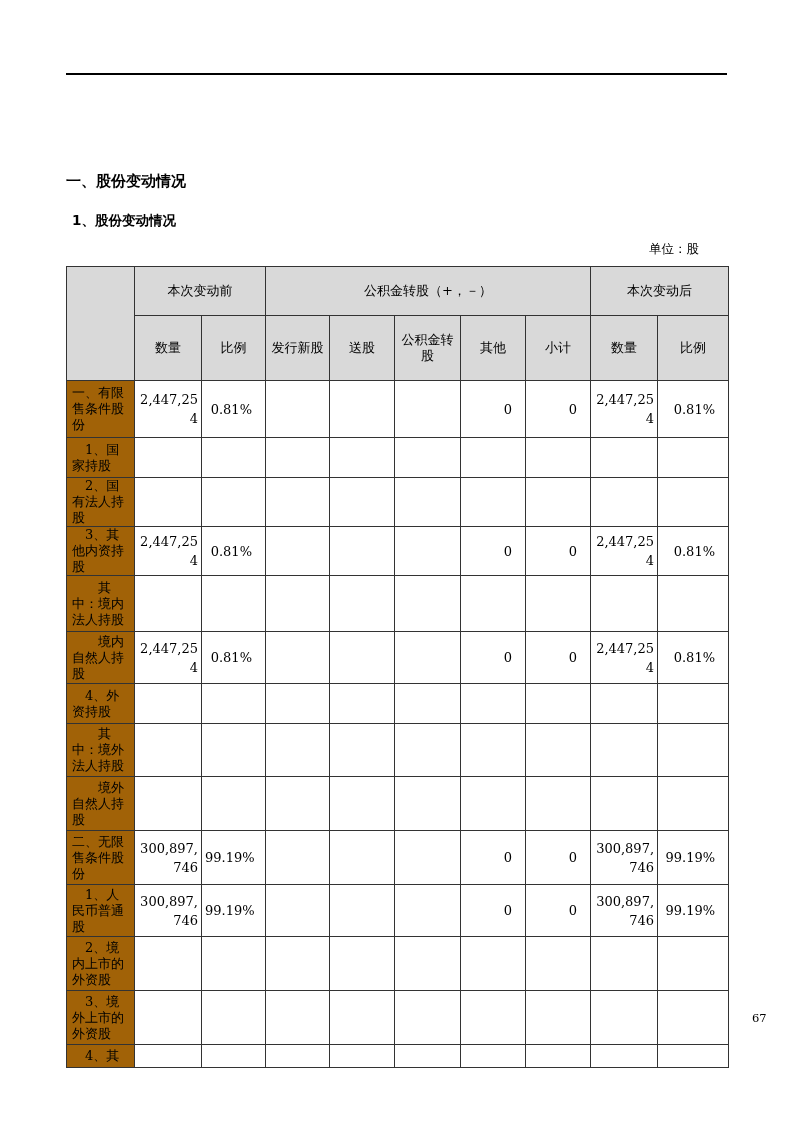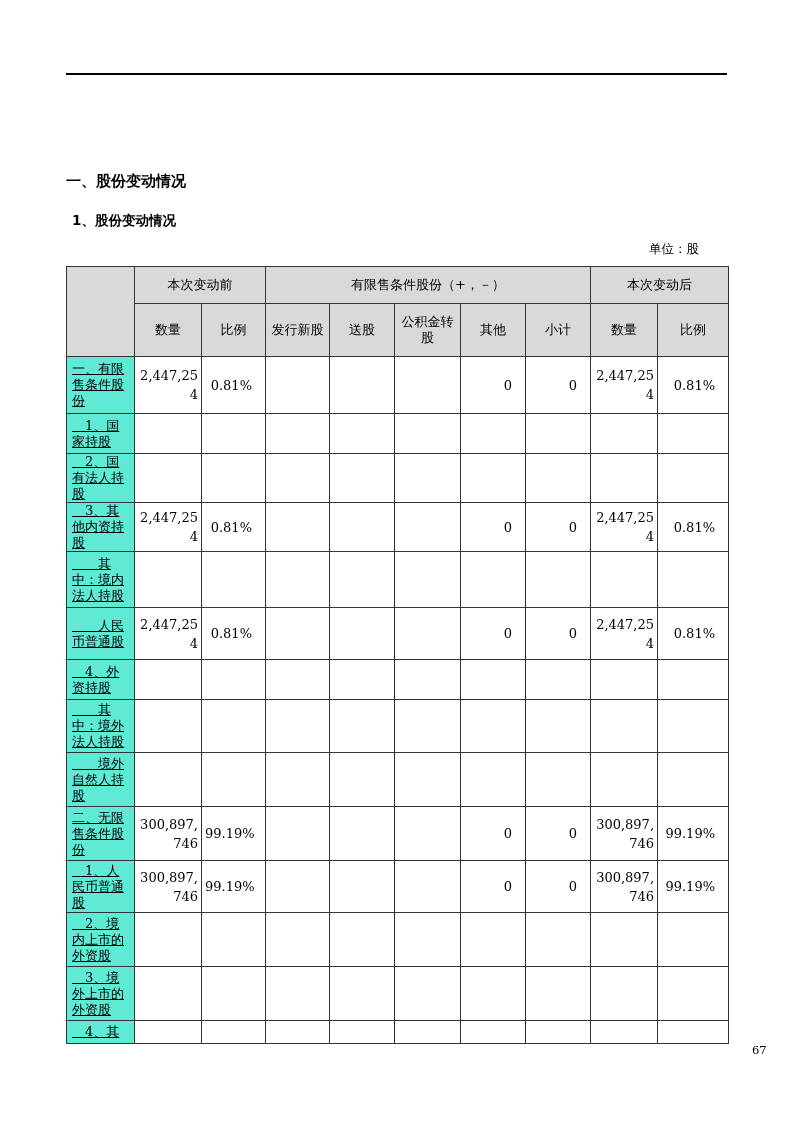--- a/index.html
+++ b/index.html
@@ -40,35 +40,35 @@
     font-size:12.5px;
   }
   .tbl-wrap{position:absolute;top:266px;left:66px;}
   table{
     border-collapse:collapse;table-layout:fixed;width:663px;
     font-size:13px;
   }
   td,th{border:1px solid #333;overflow:hidden;vertical-align:middle;}
   th{
     background:#d9d9d9;font-weight:400;text-align:center;
-    line-height:16px;padding:10px 4px;
+    line-height:16px;padding:16px 4px;
   }
   td.lbl{
-    background:#5eead4;text-align:left;padding:0 5px;line-height:16px;text-decoration:underline;
+    background:#a16207;text-align:left;padding:0 5px;line-height:16px;
   }
   td.qty{
     font-family:"DejaVu Serif", serif;
     text-align:right;padding:0 3px;word-break:break-all;line-height:19px;
   }
   td.val{
     font-family:"DejaVu Serif", serif;
     text-align:right;padding:0 13px 0 3px;line-height:19px;
   }
   .page-number{
-    position:absolute;top:1043px;left:752px;
+    position:absolute;top:1011px;left:752px;
     font-size:11.5px;
   }
 </style>
 </head>
 <body>
 
 <div id="page">
   <div class="header-rule"></div>
   <div class="section-heading">一、股份变动情况</div>
   <div class="subsection-heading">1、股份变动情况</div>
@@ -85,21 +85,21 @@
           <col style="width:66px">
         <col style="width:65px">
           <col style="width:65px">
           <col style="width:67px">
         <col style="width:71px">
       </colgroup>
       <thead>
         <tr style="height:23px">
           <th rowspan="2"></th>
           <th colspan="2">本次变动前</th>
-          <th colspan="5">有限售条件股份（+，－）</th>
+          <th colspan="5">公积金转股（+，－）</th>
           <th colspan="2">本次变动后</th>
         </tr>
         <tr style="height:37px">
           <th>数量</th>
           <th>比例</th>
           <th>发行新股</th>
           <th>送股</th>
           <th>公积金转股</th>
           <th>其他</th>
           <th>小计</th>
@@ -162,21 +162,21 @@
             <td class="val"></td>
             <td class="val"></td>
             <td class="val"></td>
             <td class="val"></td>
             <td class="val"></td>
             <td class="val"></td>
             <td class="qty"></td>
             <td class="val"></td>
           </tr>
           <tr style="height: 52px;">
-            <td class="lbl">　　人民币普通股</td>
+            <td class="lbl">　　境内自然人持股</td>
             <td class="qty">2,447,254</td>
             <td class="val">0.81%</td>
             <td class="val"></td>
             <td class="val"></td>
             <td class="val"></td>
             <td class="val">0</td>
             <td class="val">0</td>
             <td class="qty">2,447,254</td>
             <td class="val">0.81%</td>
           </tr>

